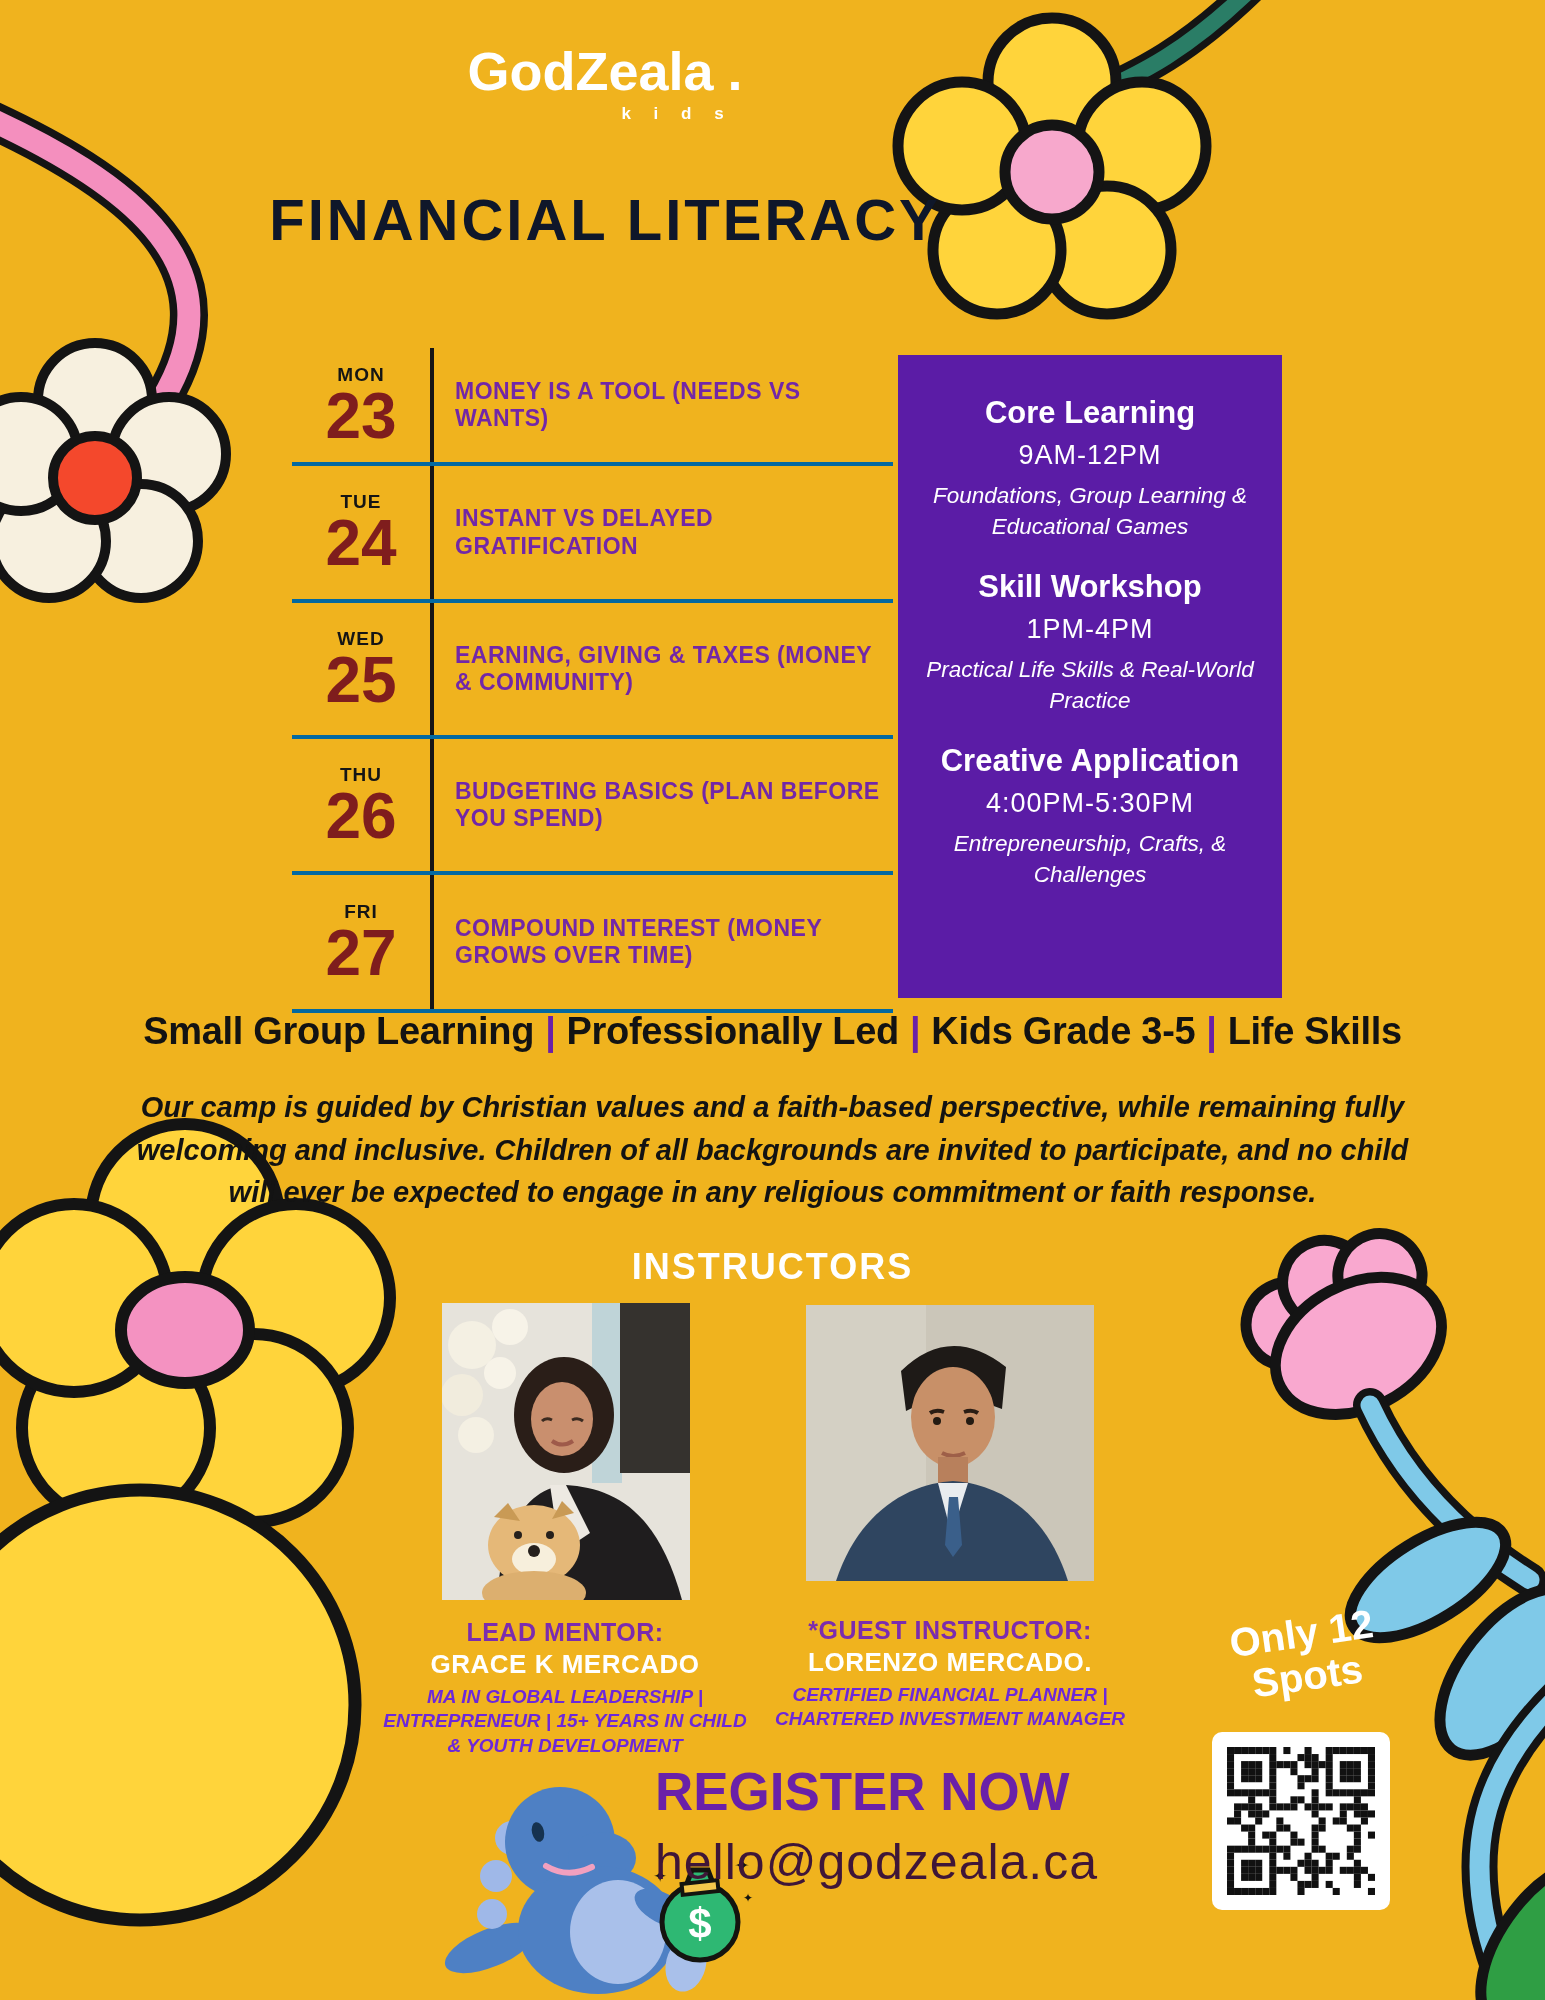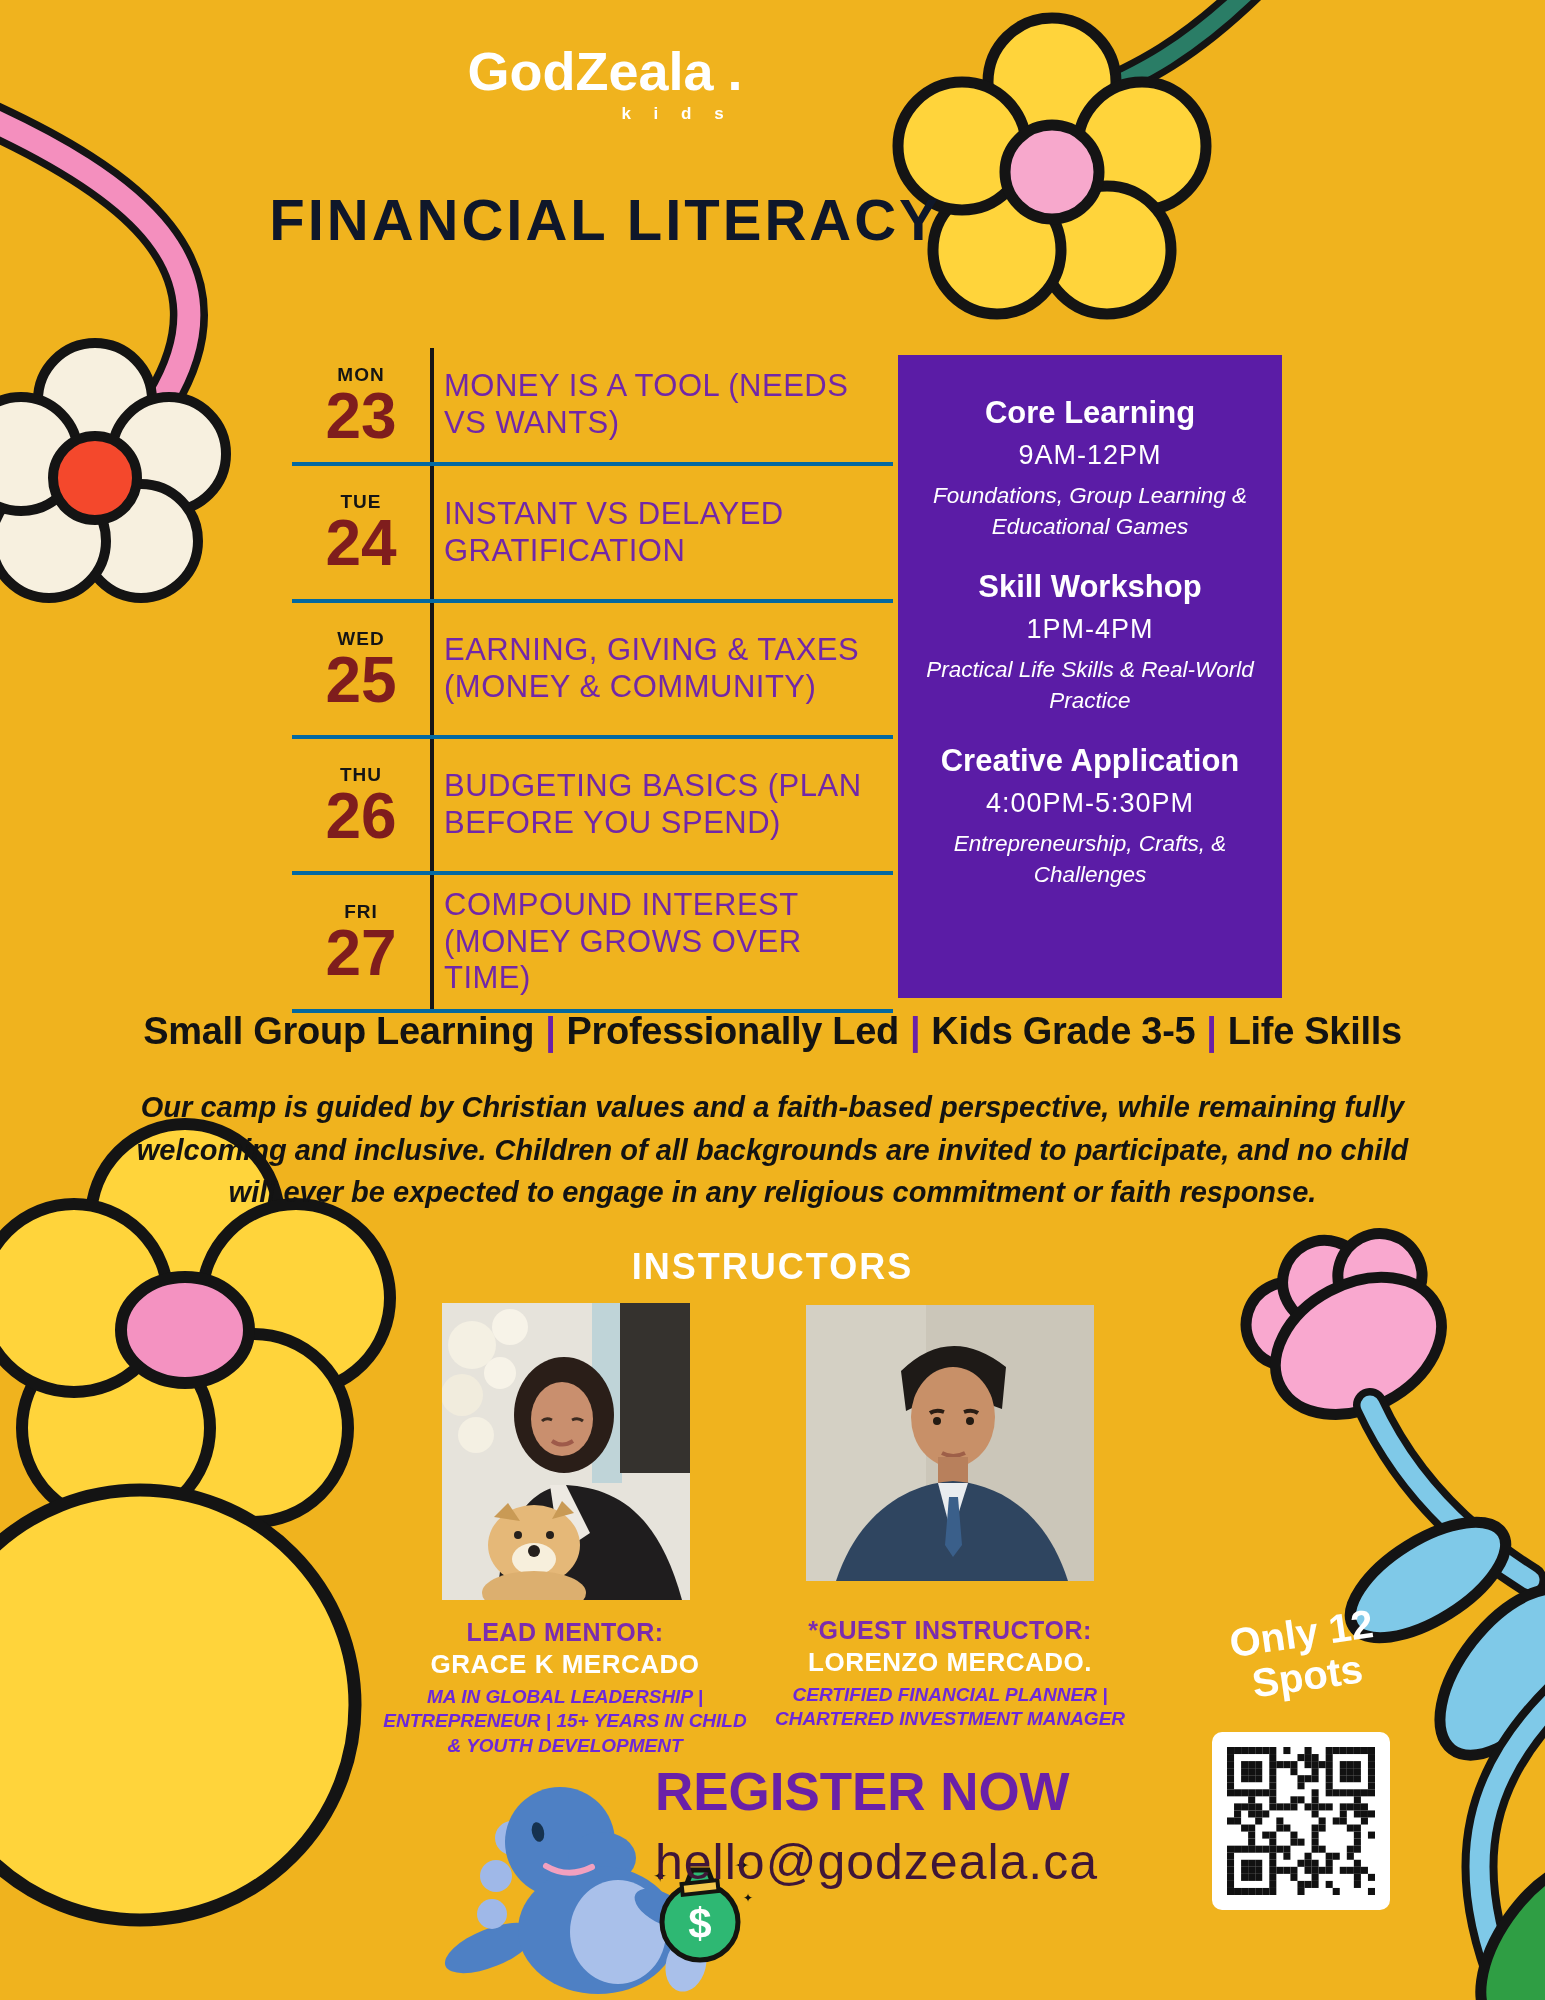--- a/index.html
+++ b/index.html
@@ -23,22 +23,22 @@
   .schedule{left:292px;top:348px;width:601px;}
   .sch-row{display:flex;border-bottom:4px solid #0369a1;}
   .sch-row:nth-child(1){height:114px;}
   .sch-row:nth-child(2){height:133px;}
   .sch-row:nth-child(3){height:132px;}
   .sch-row:nth-child(4){height:132px;}
   .sch-row:nth-child(5){height:134px;}
   .sch-day{width:138px;border-right:4px solid #161616;display:flex;flex-direction:column;align-items:center;justify-content:center;}
   .sch-day .dname{font-size:19px;font-weight:800;letter-spacing:1px;color:#151515;}
   .sch-day .dnum{font-size:64px;font-weight:800;line-height:.95;color:#7f1d1d;}
-  .sch-topic{flex:1;display:flex;align-items:center;padding:6px 8px 6px 10px;
-    color:#7227A8;font-weight:400;font-size:31px;line-height:1.18;letter-spacing:.5px;}
+  .sch-topic{flex:1;display:flex;align-items:center;padding:6px 8px 6px 21px;
+    color:#7227A8;font-weight:700;font-size:23px;line-height:1.18;letter-spacing:.5px;}
 
   
   .dayplan{left:898px;top:355px;width:384px;height:643px;background:#5B1CA6;color:#fff;
     text-align:center;box-sizing:border-box;padding:40px 22px 20px 22px;}
   .dp-block{margin-bottom:27px;}
   .dp-title{font-size:31px;font-weight:800;}
   .dp-time{font-size:27px;font-weight:400;margin-top:9px;letter-spacing:1px;}
   .dp-desc{font-size:22.5px;font-style:italic;line-height:1.38;margin-top:9px;}
 
   

